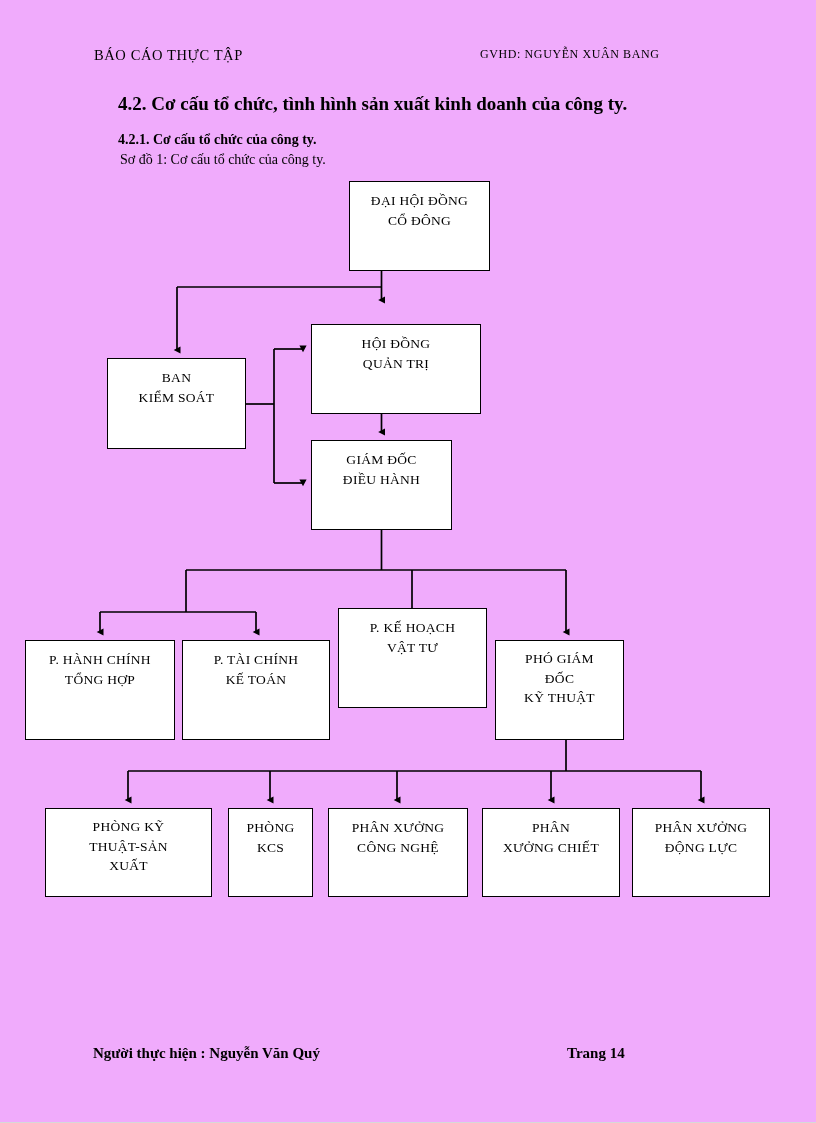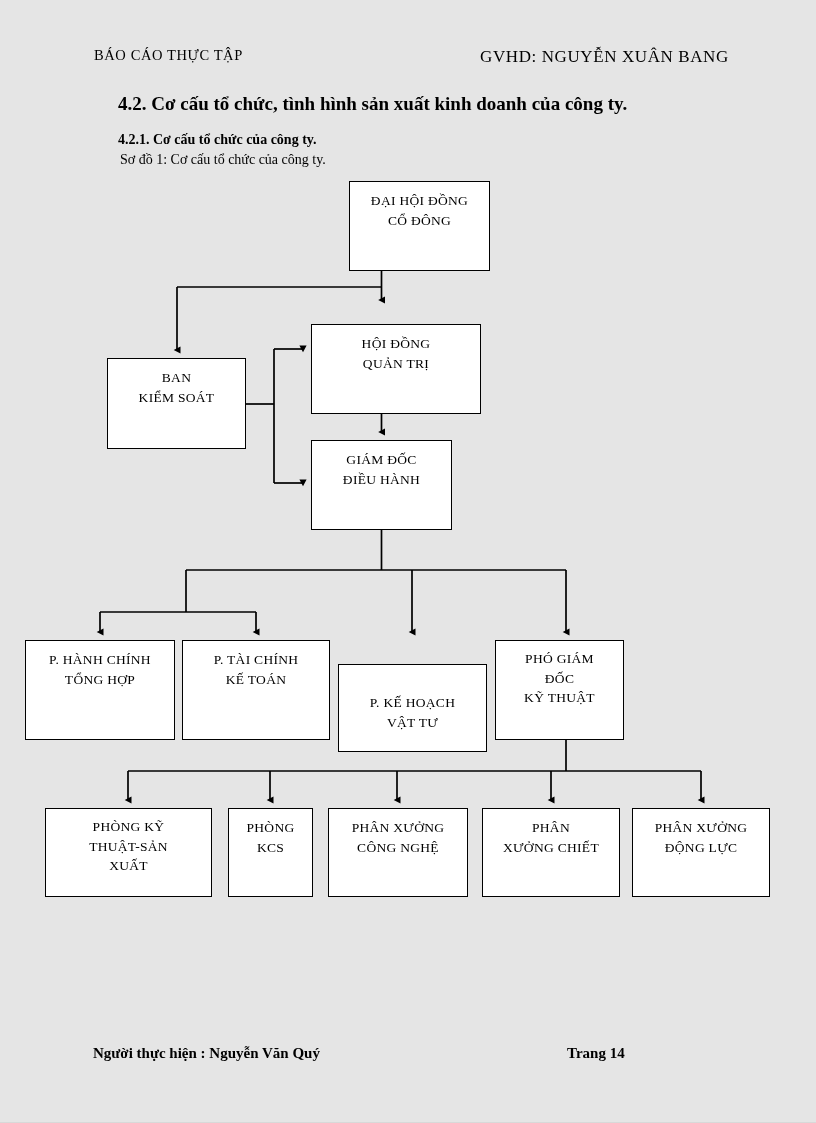--- a/index.html
+++ b/index.html
@@ -8,21 +8,21 @@
     background: #ffffff;
   }
   body {
     font-family: "Liberation Serif", "DejaVu Serif", serif;
     color: #000000;
   }
   #page {
     position: relative;
     width: 816px;
     height: 1123px;
-    background: #e5e5e5;
+    background: #f0abfc;
     overflow: hidden;
   }
 
   
   .hdr {
     position: absolute;
     top: 47px;
     left: 0;
     width: 816px;
     height: 22px;
@@ -32,21 +32,21 @@
     left: 94px;
     top: 0;
     font-size: 14.5px;
     letter-spacing: 0.6px;
     white-space: nowrap;
   }
   .hdr-right {
     position: absolute;
     left: 480px;
     top: 0;
-    font-size: 17px;
+    font-size: 12px;
     letter-spacing: 0.6px;
     white-space: nowrap;
   }
 
   
   .h-sec {
     position: absolute;
     left: 118px;
     top: 93px;
     font-size: 19px;
@@ -211,21 +211,21 @@
   </div>
 
   <div class="node" style="left:25px; top:640px; width:150px; height:100px;">
     <span class="lbl">P. HÀNH CHÍNH
 TỔNG HỢP</span>
   </div>
   <div class="node" style="left:182px; top:640px; width:148px; height:100px;">
     <span class="lbl">P. TÀI CHÍNH
 KẾ TOÁN</span>
   </div>
-  <div class="node" style="left:338px; top:664px; width:149px; height:88px;align-items:center;">
+  <div class="node" style="left:338px; top:608px; width:149px; height:100px;">
     <span class="lbl">P. KẾ HOẠCH
 VẬT TƯ</span>
   </div>
   <div class="node tall" style="left:495px; top:640px; width:129px; height:100px;">
     <span class="lbl">PHÓ GIÁM
 ĐỐC
 KỸ THUẬT</span>
   </div>
 
   <div class="node tall" style="left:45px; top:808px; width:167px; height:89px;">

